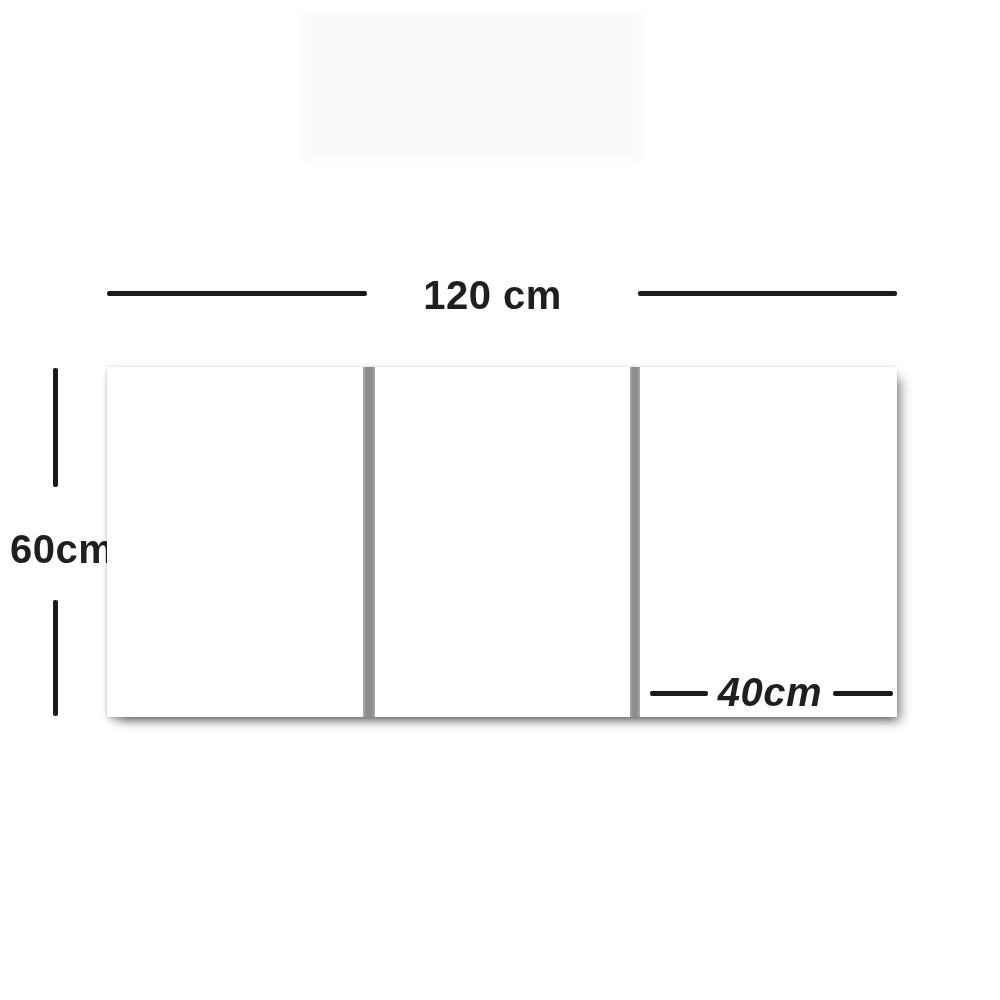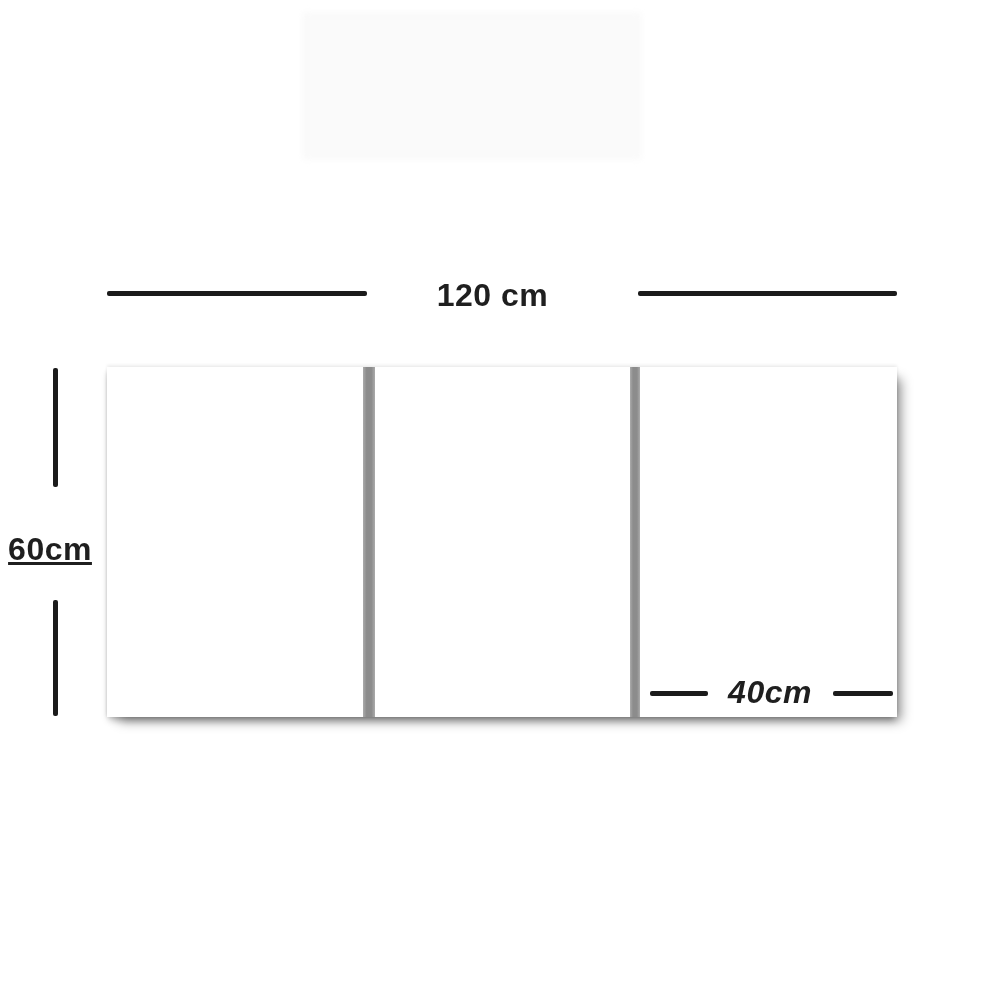--- a/index.html
+++ b/index.html
@@ -33,35 +33,35 @@
     border-radius:2px;
   }
   .vline{
     position:absolute;width:5px;
     background:var(--dimension-line);
     border-radius:2px;
   }
   .dim-label{
     position:absolute;
     color:var(--label-text);
-    font-size:32px;
+    font-size:40px;
     font-weight:600;
     letter-spacing:.5px;
     text-align:center;
     line-height:36px;
     white-space:nowrap;
   }
   
   .top-line-left{left:107px;top:291px;width:260px;}
   .top-line-right{left:638px;top:291px;width:259px;}
   .top-label{left:420px;top:277px;width:145px;}
   
   .left-line-top{left:53px;top:368px;height:119px;}
   .left-line-bottom{left:53px;top:600px;height:116px;}
-  .left-label{left:4px;top:531px;width:92px;text-decoration:underline;}
+  .left-label{left:10px;top:531px;width:92px;}
   
   .panels{
     position:absolute;
     left:107px;top:367px;width:790px;height:350px;
     box-shadow:8px 8px 11px -4px rgba(0,0,0,.42),
                0 5px 7px -2px rgba(0,0,0,.28),
                0 -2px 3px rgba(0,0,0,.07),
                -2px 2px 4px -2px rgba(0,0,0,.12);
   }
   .panel{

